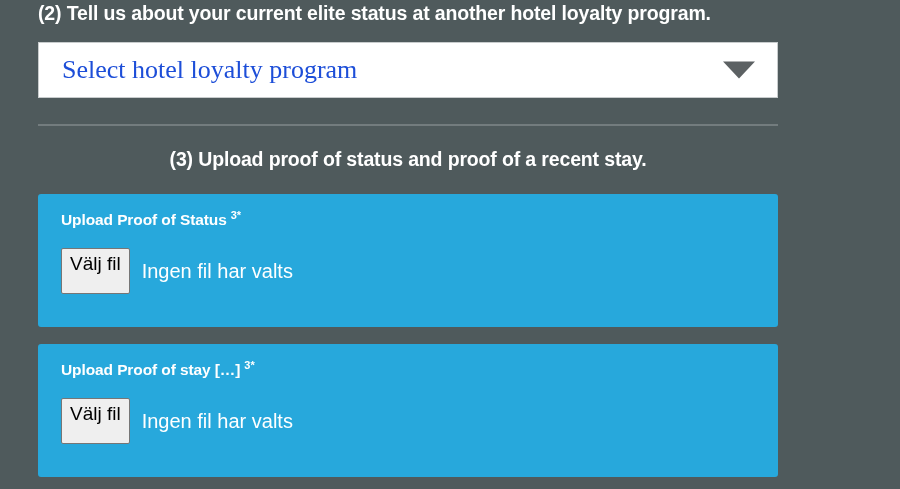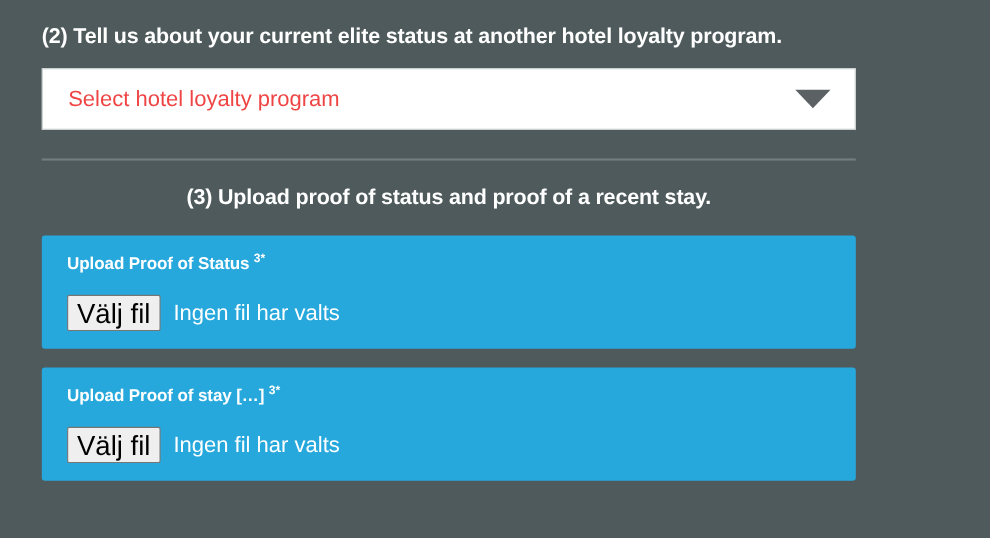--- a/index.html
+++ b/index.html
@@ -33,44 +33,45 @@
   .section-heading {
     color: #ffffff;
     font-size: 19.5px;
     font-weight: bold;
     line-height: 1.22;
     letter-spacing: -0.15px;
     margin: 0;
   }
 
   .q2-heading {
-    padding-top: 22px;
+    padding-top: 2px;
     width: 718px;
   }
 
   .select-wrap {
     position: relative;
     margin-top: 16px;
     width: 740px;
     height: 56px;
     background: #ffffff;
     border: 1px solid #c8cccd;
     box-sizing: border-box;
     display: flex;
     align-items: center;
     cursor: pointer;
   }
 
   .select-value {
-    color: #ef4444;
-    font-size: 20px;
+    color: #1d4ed8;
+    font-size: 26px;
     font-weight: normal;
     padding-left: 23px;
     line-height: 1;
     user-select: none;
+    font-family: Liberation Serif, serif;
   }
 
   .select-arrow {
     position: absolute;
     right: 22px;
     top: 50%;
     transform: translateY(-50%);
     width: 0;
     height: 0;
     border-left: 16px solid transparent;
@@ -89,21 +90,21 @@
   
   .q3-heading {
     margin-top: 22px;
     text-align: center;
   }
 
   
   .upload-panel {
     margin-top: 22px;
     width: 740px;
-    height: 103px;
+    height: 133px;
     background: #27a8dc;
     border-radius: 3px;
     box-sizing: border-box;
     padding: 16px 0 0 23px;
   }
 
   .upload-panel + .upload-panel {
     margin-top: 17px;
   }
 
@@ -129,23 +130,23 @@
     align-items: center;
   }
 
   .file-button {
     display: inline-block;
     background: #efefef;
     border: 1px solid #767676;
     border-radius: 2px;
     color: #000000;
     font-family: "Liberation Sans", sans-serif;
-    font-size: 25px;
+    font-size: 19px;
     line-height: 1;
-    padding: 5px 8px 1px 8px;
+    padding: 5px 8px 20px 8px;
     cursor: pointer;
     user-select: none;
   }
 
   .file-status {
     color: #ffffff;
     font-size: 20px;
     line-height: 1;
     margin-left: 12px;
     user-select: none;

